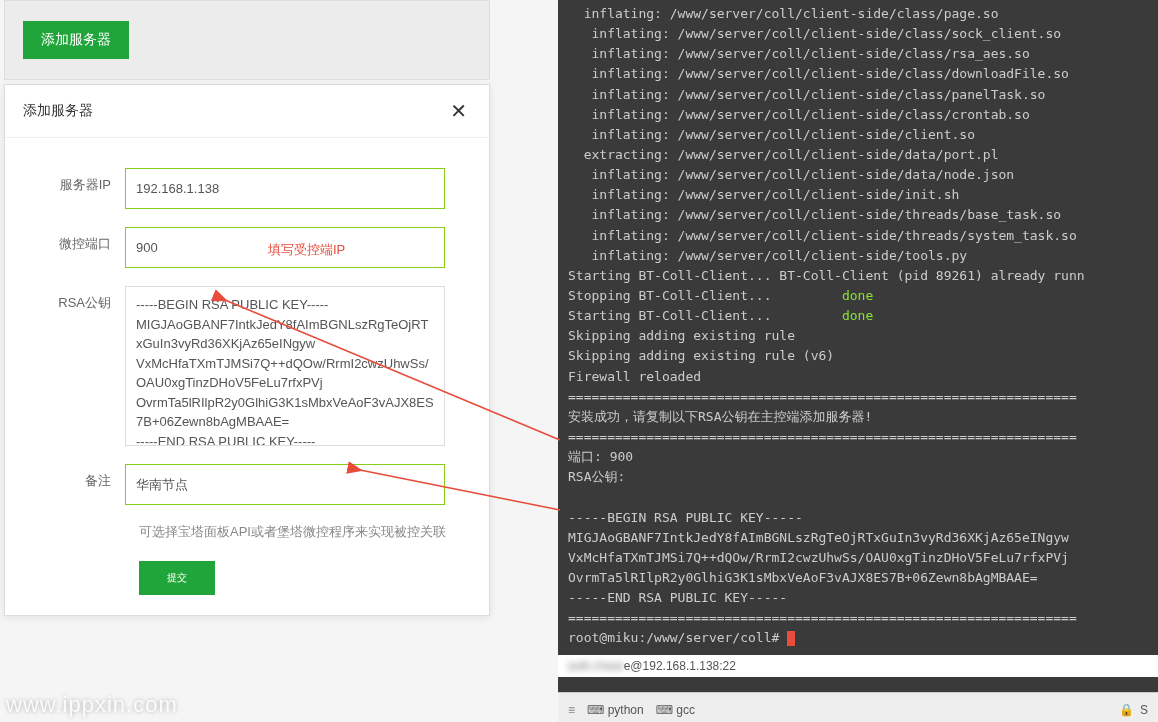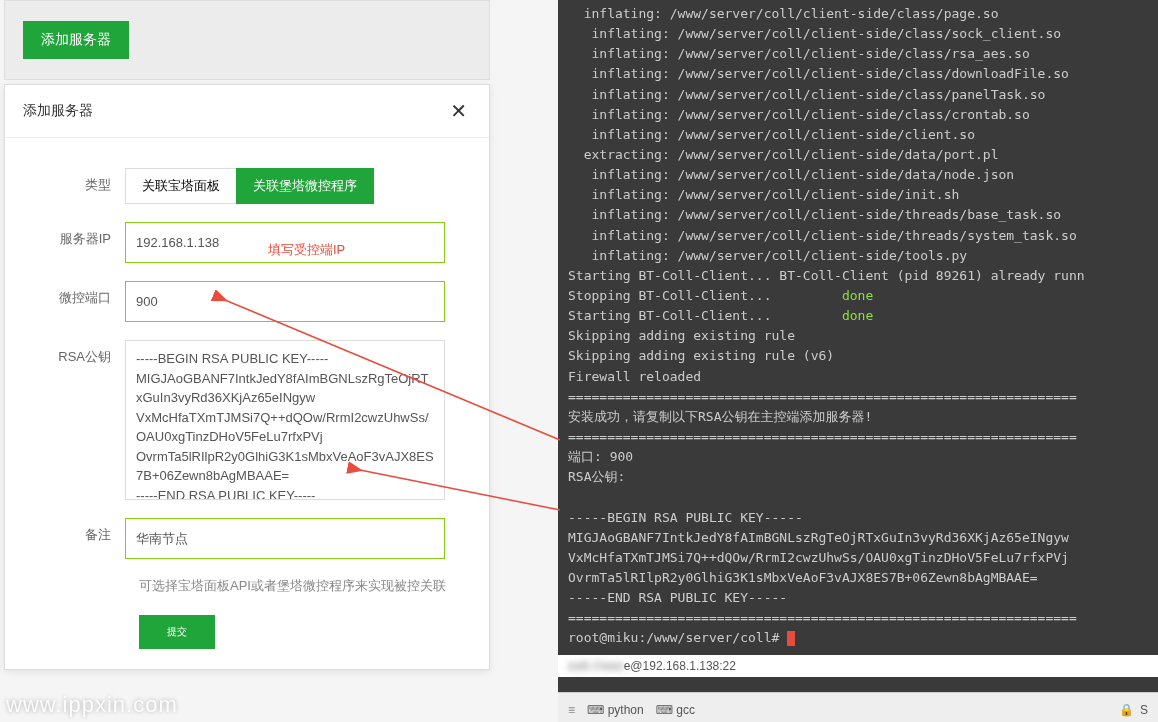--- a/index.html
+++ b/index.html
@@ -56,27 +56,20 @@
   <div class="top-bar">
     <button class="add-btn">添加服务器</button>
   </div>
 
   <div class="modal">
     <div class="modal-header">
       <span class="modal-title">添加服务器</span>
       <span class="close-x">✕</span>
     </div>
     <div class="modal-body">
-      <div class="form-row">
-        <div class="form-label">类型</div>
-        <div class="tab-group">
-          <button class="tab-btn">关联宝塔面板</button>
-          <button class="tab-btn active">关联堡塔微控程序</button>
-        </div>
-      </div>
       <div class="form-row">
         <div class="form-label">服务器IP</div>
         <input class="text-input" value="192.168.1.138" style="">
       </div>
       <div class="form-row">
         <div class="form-label">微控端口</div>
         <input class="text-input" value="900" style="">
       </div>
       <div class="form-row">
         <div class="form-label">RSA公钥</div>

